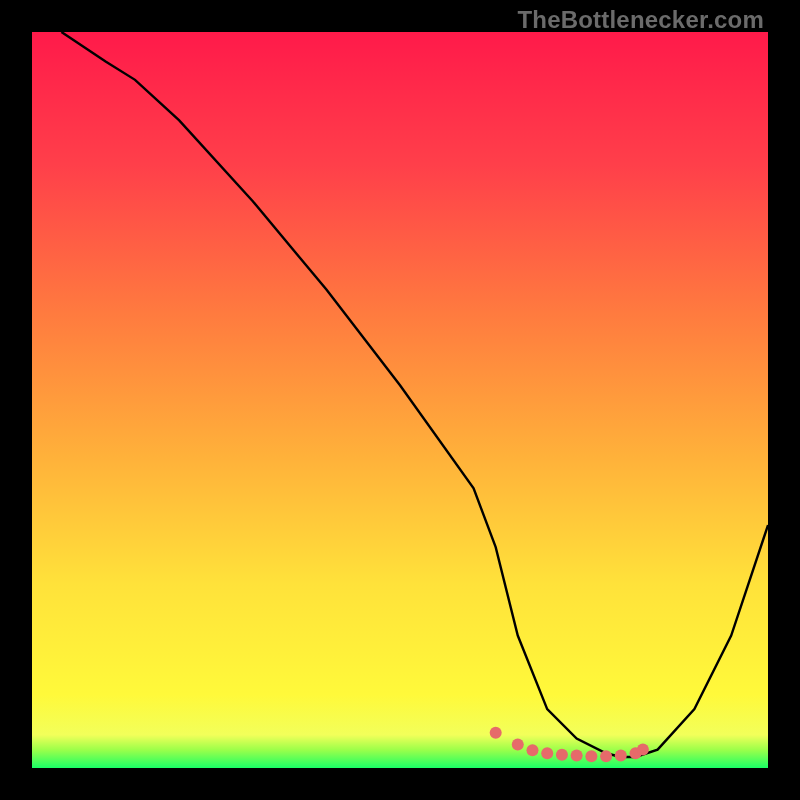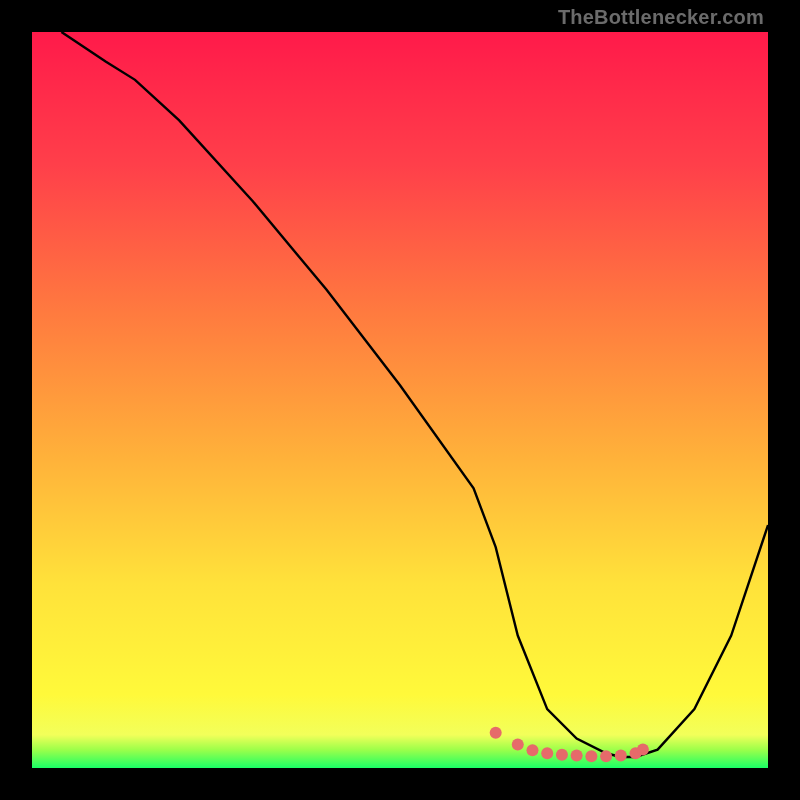--- a/index.html
+++ b/index.html
@@ -24,21 +24,21 @@
     left: 0;
     top: 0;
     width: 736px;
     height: 736px;
   }
   .watermark {
     position: absolute;
     top: 6px;
     right: 36px;
     color: #6b6b6b;
-    font-size: 20px;
+    font-size: 24px;
     font-weight: 600;
     letter-spacing: 0.2px;
     user-select: none;
   }
 </style>
 </head>
 <body>
 
 <div class="watermark">TheBottlenecker.com</div>
 

